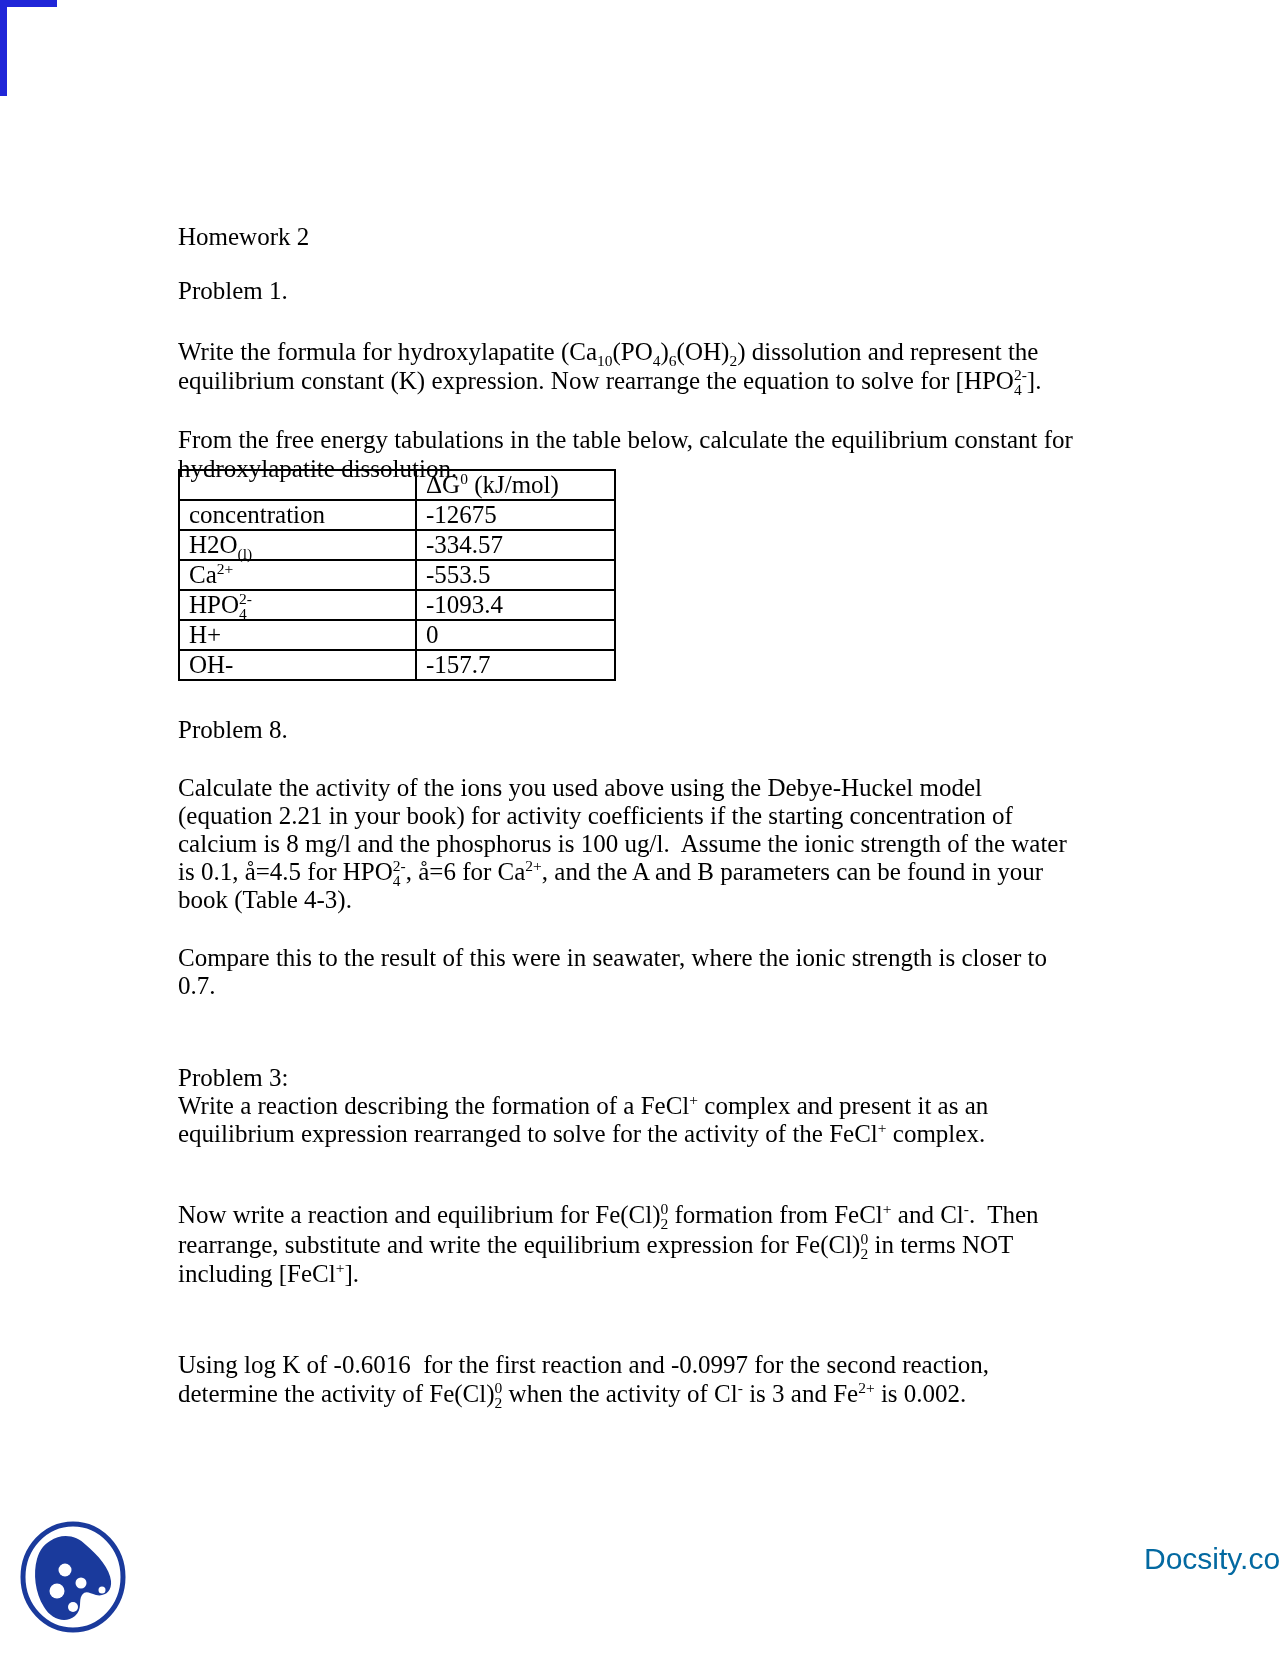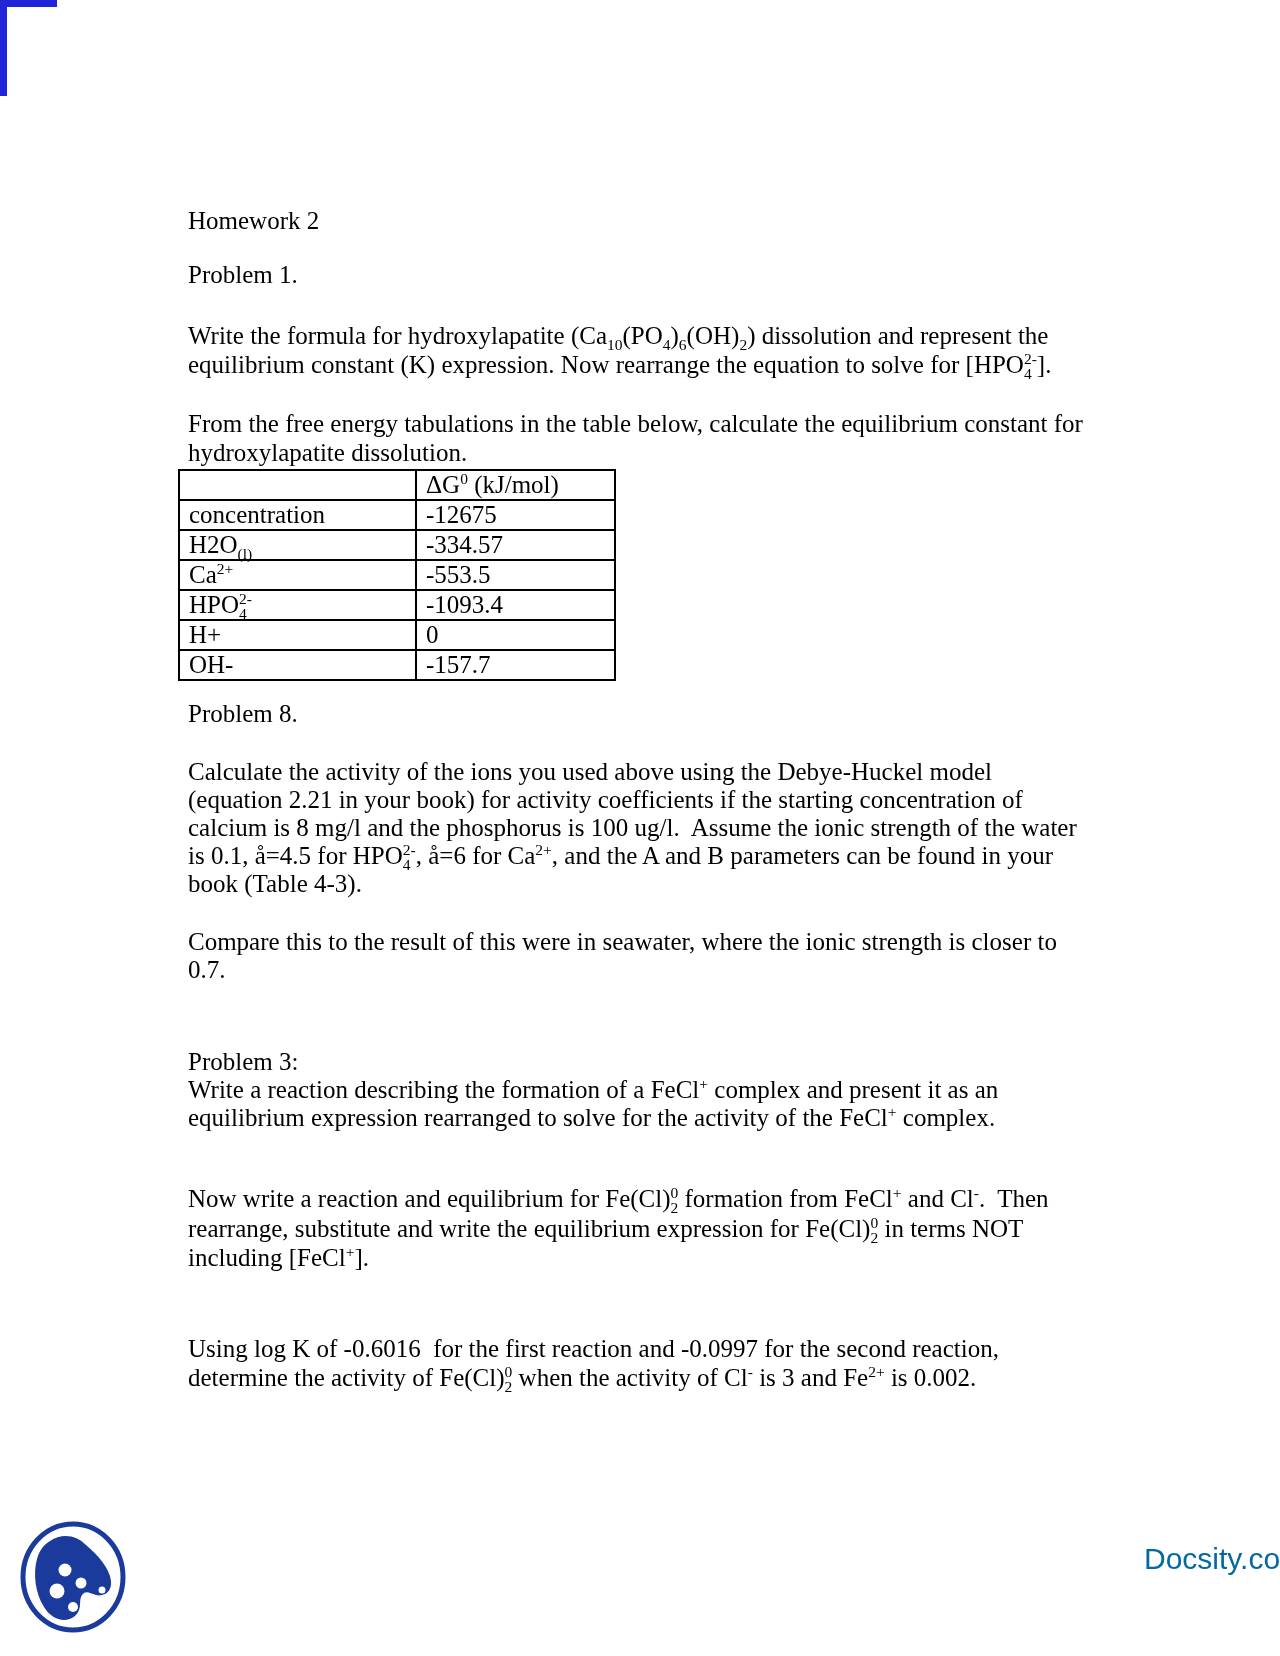--- a/index.html
+++ b/index.html
@@ -11,24 +11,25 @@
     font-family:"Liberation Serif", serif;
     color:#000000;
     overflow:hidden;
   }
   
   .corner-v{position:absolute;left:0;top:0;width:7px;height:96px;background:#2026d8;}
   .corner-h{position:absolute;left:0;top:0;width:57px;height:7px;background:#2026d8;}
 
   .line{
     position:absolute;
-    left:188px;
+    left:178px;
     font-size:25px;
     line-height:29px;
     white-space:pre;
+    margin-top:16px;
   }
   .line sup, .line sub, .fe-table sup, .fe-table sub{
     font-size:0.62em;
     line-height:0;
   }
   
   sub + sup{margin-left:-0.5em;}
 
   table.fe-table{
     position:absolute;

